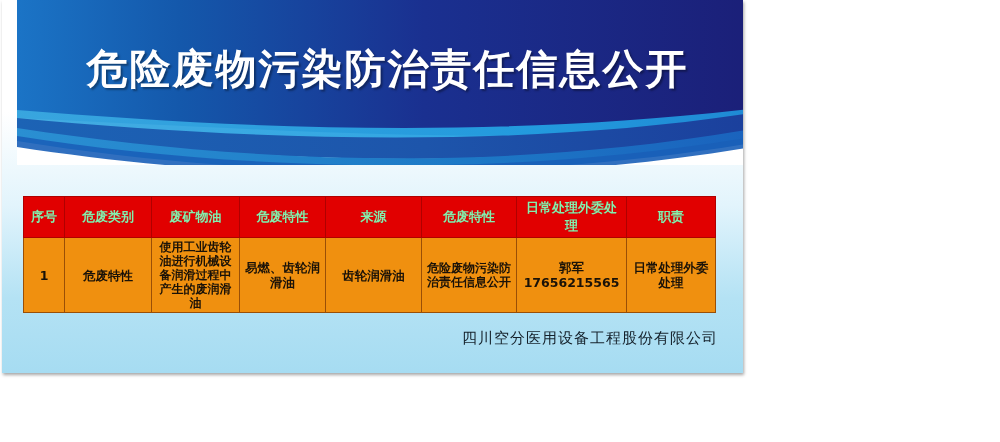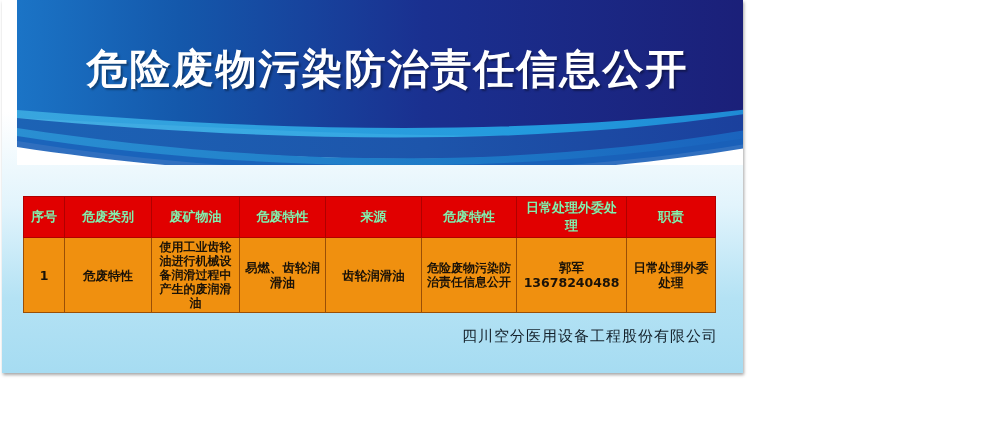--- a/index.html
+++ b/index.html
@@ -116,21 +116,21 @@
     position: absolute;
     left: 0;
     top: 328px;
     width: 716px;
     text-align: right;
     font-size: 15px;
     line-height: 20px;
     color: #14202a;
     letter-spacing: 1px;
     white-space: nowrap;
-    font-family: Liberation Mono, monospace;
+    font-family: Liberation Sans, sans-serif;
   }
 </style>
 </head>
 <body>
 
 <div id="poster-root">
 
   <div id="banner">
     <svg viewBox="0 0 741 165" preserveAspectRatio="none">
       <defs>
@@ -200,21 +200,21 @@
     <tbody>
       <tr>
         <td>1</td>
         <td>危废特性</td>
         <td class="tight">使用工业齿轮油进行机械设备润滑过程中产生的废润滑油</td>
         <td>易燃、齿轮润滑油</td>
         <td>齿轮润滑油</td>
         <td class="tight">危险废物污染防治责任信息公开</td>
         <td>
           <div>郭军</div>
-          <div>13678240488</div>
+          <div>17656215565</div>
         </td>
         <td>日常处理外委处理</td>
       </tr>
     </tbody>
   </table>
 
   <div id="company-name">四川空分医用设备工程股份有限公司</div>
 
 </div>
 

